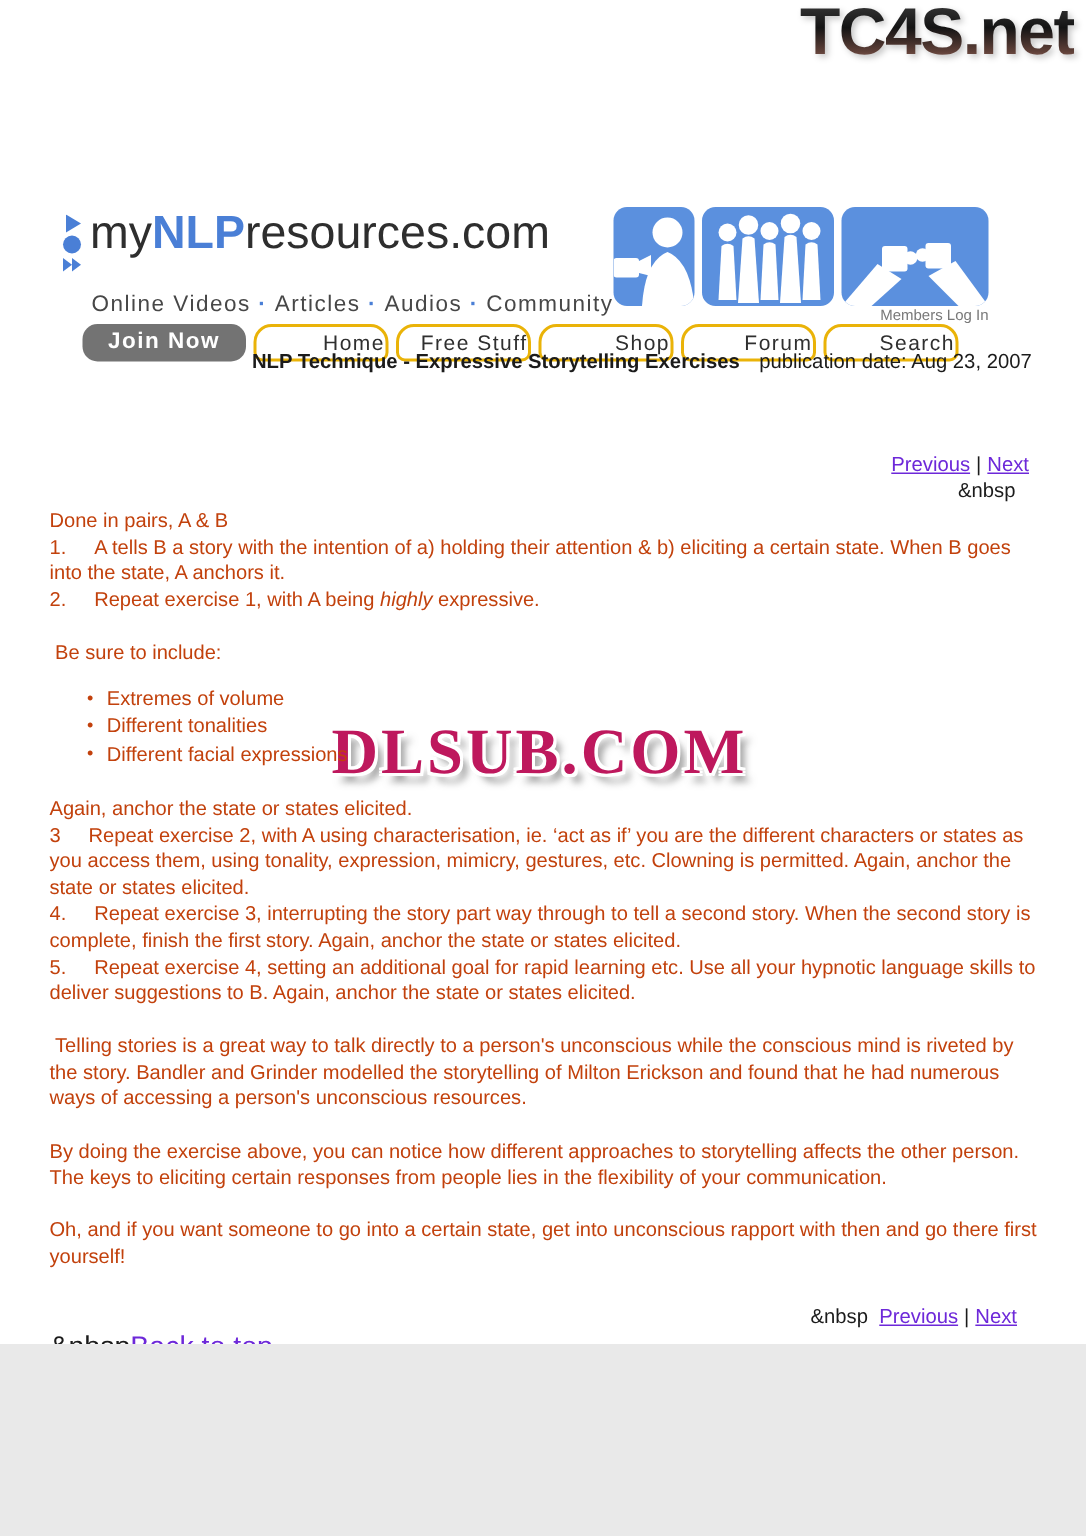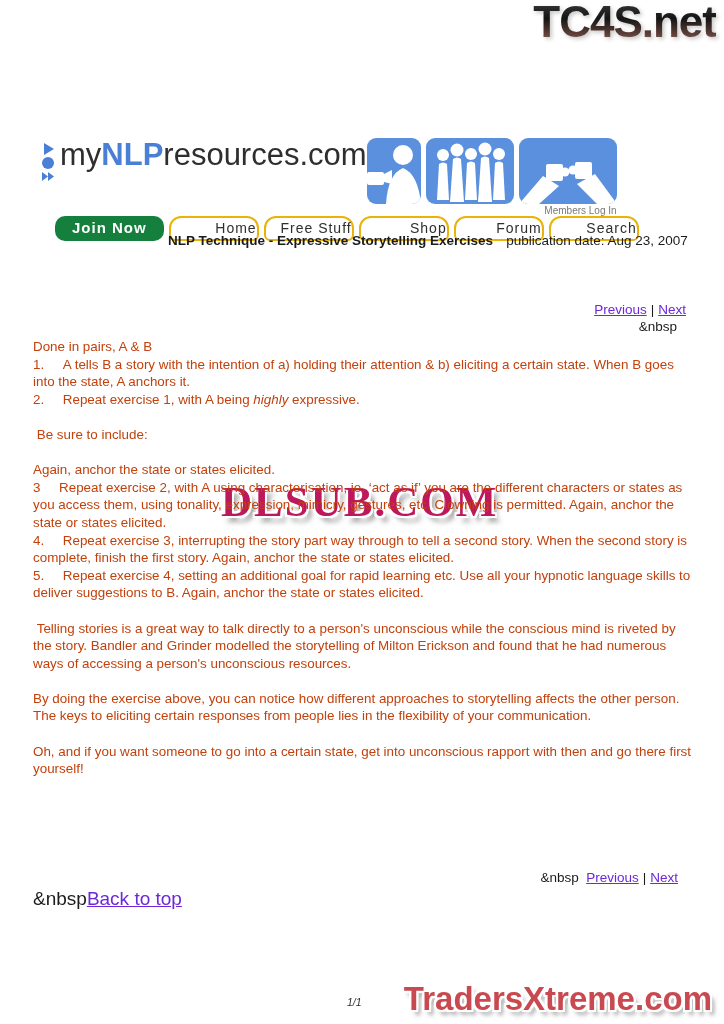--- a/index.html
+++ b/index.html
@@ -1,18 +1,18 @@
 <!DOCTYPE html>
 <html><head>
 <meta charset="utf-8">
 <style>
   * { margin:0; padding:0; box-sizing:border-box; }
   html,body { background:#e9e9e9; }
   .page {
-    position:relative; width:724px; height:1024px; margin:0 auto;
+    position:relative; width:724px; height:896px; margin:0 auto;
     background:#ffffff; overflow:hidden;
     font-family:"Liberation Sans", sans-serif; color:#1b1b1b;
   }
 
   
   .wm-top {
     position:absolute; top:0; right:8px;
     font-size:44px; font-weight:bold; letter-spacing:-1px; line-height:1.0;
     background:linear-gradient(180deg,#3c3c3c 0%,#141414 42%,#5f4038 78%,#9b7066 100%);
     -webkit-background-clip:text; background-clip:text; color:transparent;
@@ -48,21 +48,21 @@
 
   .thumbs-block { display:flex; flex-direction:column; align-items:flex-end; }
   .thumbs { display:flex; gap:5px; }
   .thumb { height:66px; border-radius:9px; background:#5b90de; overflow:hidden; }
   .thumb.t1 { width:54px; } .thumb.t2 { width:88px; } .thumb.t3 { width:98px; }
   .members { margin-top:1px; font-size:10px; color:#787878;padding-left:28px; }
 
   
   .nav { position:absolute; top:216px; left:55px; display:flex; gap:5px; }
   .join {
-    background:#15803d; color:#fff; font-weight:bold; font-size:15px;
+    background:#737373; color:#fff; font-weight:bold; font-size:15px;
     letter-spacing:1px; padding:3px 17px 4px; border-radius:10px; cursor:pointer;
   }
   .tab {
     width:90px; border:2px solid #eab308; border-radius:12px 12px 6px 6px;
     text-align:right; font-size:14px; letter-spacing:1px; color:#2f2f2f;
     padding:2px 0 3px; background:#fff; cursor:pointer;
   }
 
   .title-line { position:absolute; top:233px; left:168px; white-space:nowrap; font-size:13.5px; }
   .title-bold { font-weight:bold; }
@@ -101,20 +101,21 @@
         <span class="logo-icon">
           <svg width="17" height="42" viewBox="0 0 17 42">
             <polygon points="4,0 14,6 4,12" fill="#4a7fd6"></polygon>
             <circle cx="8" cy="20" r="6" fill="#4a7fd6"></circle>
             <polygon points="2,29 8,33.5 2,38" fill="#4a7fd6"></polygon>
             <polygon points="8,29 14,33.5 8,38" fill="#4a7fd6"></polygon>
           </svg>
         </span>
         <span class="logo-text"><span>my</span><span class="logo-accent">NLP</span><span>resources.com</span></span>
       </div>
+      <div class="tagline"><span>Online Videos</span><span class="tag-sep">·</span><span>Articles</span><span class="tag-sep">·</span><span>Audios</span><span class="tag-sep">·</span><span>Community</span></div>
     </div>
 
     <div class="thumbs-block">
       <div class="thumbs">
         <div class="thumb t1">
           <svg width="54" height="66" viewBox="0 0 54 66">
             <circle cx="36" cy="17" r="10" fill="#fff"></circle>
             <path d="M19,66 Q21,36 36,30 Q51,36 54,66 Z" fill="#fff"></path>
             <rect x="0" y="34" width="17" height="13" rx="2" fill="#fff"></rect>
             <polygon points="17,36 25,32 25,46 17,44" fill="#fff"></polygon>
@@ -165,20 +166,25 @@
   <div class="pager-top">
     <a class="lnk">Previous</a><span class="pager-sep">|</span><a class="lnk">Next</a>
   </div>
   <div class="nbsp-top">&amp;nbsp</div>
 
   <div class="content">
     <p>Done in pairs, A &amp; B</p>
     <p>1.&nbsp;&nbsp;&nbsp;&nbsp;&nbsp;A tells B a story with the intention of a) holding their attention &amp; b) eliciting a certain state. When B goes into the state, A anchors it.</p>
     <p><span>2.&nbsp;&nbsp;&nbsp;&nbsp;&nbsp;Repeat exercise 1, with A being </span><em class="hl">highly</em><span> expressive.</span></p>
     <p class="gap">&nbsp;Be sure to include:</p>
+    <ul class="blist">
+      <li>Extremes of volume</li>
+      <li>Different tonalities</li>
+      <li>Different facial expressions</li>
+    </ul>
     <p class="gap">Again, anchor the state or states elicited.</p>
     <p>3&nbsp;&nbsp;&nbsp;&nbsp;&nbsp;Repeat exercise 2, with A using characterisation, ie. ‘act as if’ you are the different characters or states as you access them, using tonality, expression, mimicry, gestures, etc. Clowning is permitted. Again, anchor the state or states elicited.</p>
     <p>4.&nbsp;&nbsp;&nbsp;&nbsp;&nbsp;Repeat exercise 3, interrupting the story part way through to tell a second story. When the second story is complete, finish the first story. Again, anchor the state or states elicited.</p>
     <p>5.&nbsp;&nbsp;&nbsp;&nbsp;&nbsp;Repeat exercise 4, setting an additional goal for rapid learning etc. Use all your hypnotic language skills to deliver suggestions to B. Again, anchor the state or states elicited.</p>
     <p class="gap">&nbsp;Telling stories is a great way to talk directly to a person's unconscious while the conscious mind is riveted by the story. Bandler and Grinder modelled the storytelling of Milton Erickson and found that he had numerous ways of accessing a person's unconscious resources.</p>
     <p class="gap">By doing the exercise above, you can notice how different approaches to storytelling affects the other person. The keys to eliciting certain responses from people lies in the flexibility of your communication.</p>
     <p class="gap">Oh, and if you want someone to go into a certain state, get into unconscious rapport with then and go there first yourself!</p>
   </div>
 
   <div class="pager-bottom">

